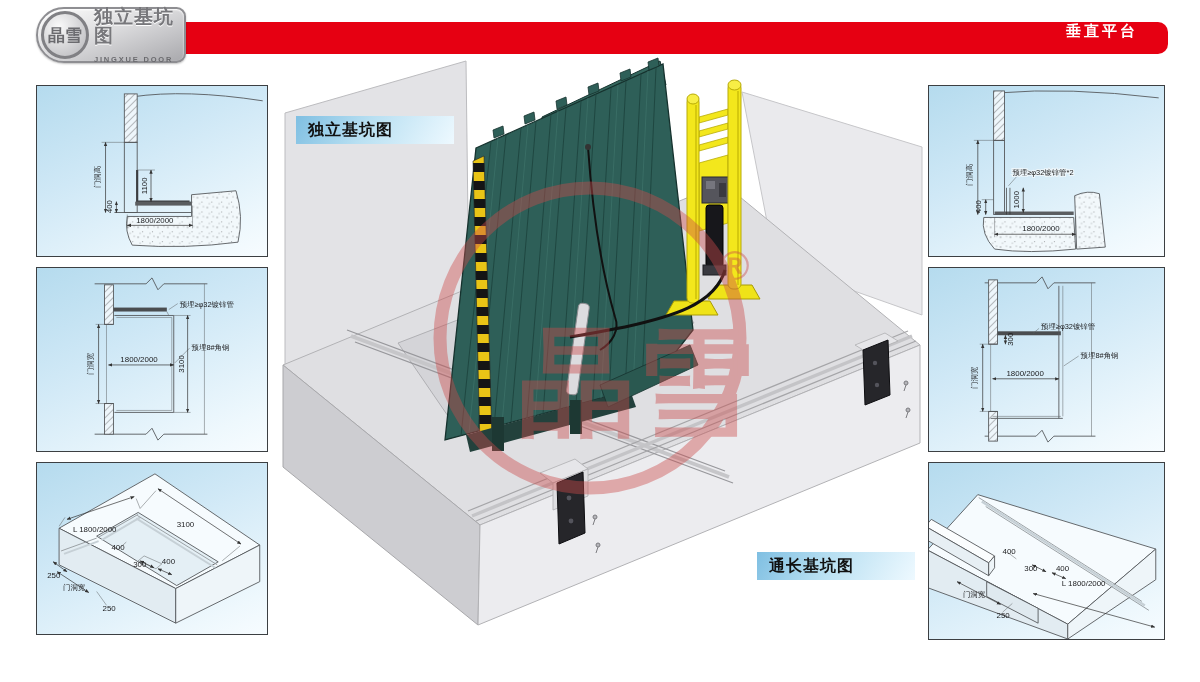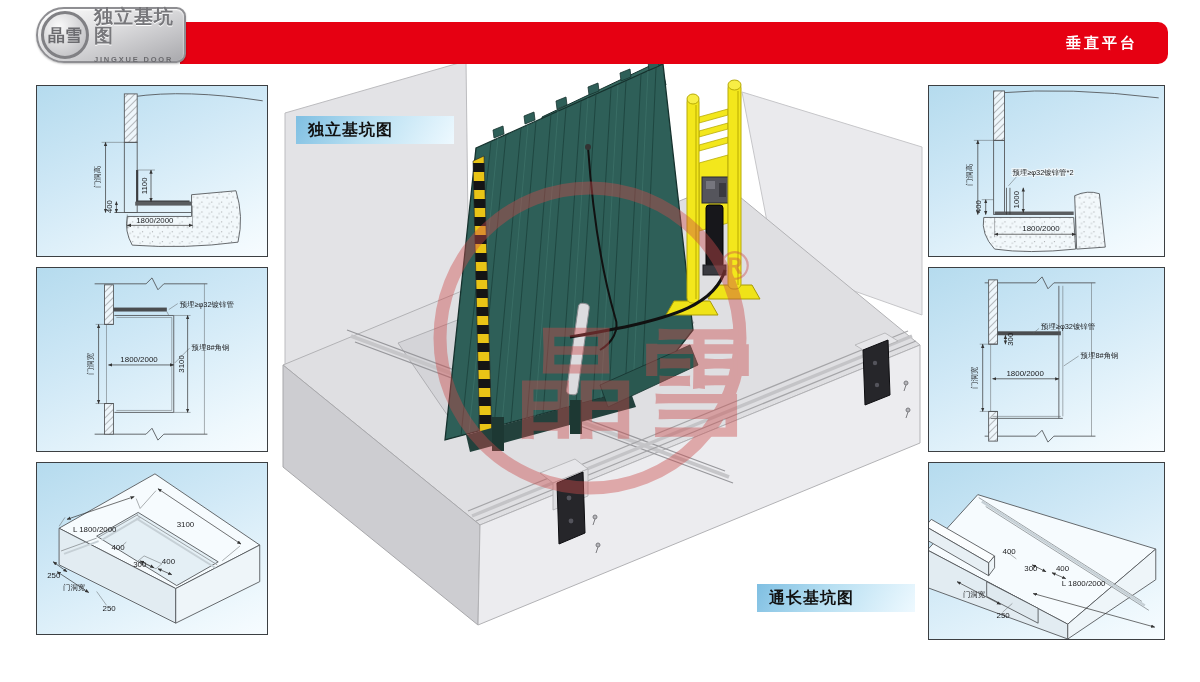--- a/index.html
+++ b/index.html
@@ -1,41 +1,41 @@
 <!DOCTYPE html>
 <html><head>
 <meta charset="utf-8">
 <style>
   html,body{margin:0;padding:0;background:#fff;}
   body{width:1200px;height:682px;position:relative;overflow:hidden;
        font-family:"Liberation Sans","DejaVu Sans",sans-serif;}
 
   
-  .redbar{position:absolute;left:180px;top:22px;width:988px;height:42px;
-    background:#e60012;border-radius:0 10px 10px 0;display:flex;align-items:center;
+  .redbar{position:absolute;left:180px;top:22px;width:988px;height:32px;
+    background:#e60012;border-radius:0 10px 10px 0;display:flex;
     justify-content:flex-end;padding-right:30px;box-sizing:border-box;z-index:5;}
   .redbar .title{color:#fff;font-size:15px;font-weight:bold;letter-spacing:3px;}
   .logo{position:absolute;left:36px;top:7px;width:150px;height:56px;z-index:6;
     background:linear-gradient(160deg,#fdfdfd 0%,#dcdcde 45%,#a9a9ad 100%);
     border:2px solid #8e8e92;border-radius:30px 10px 10px 30px;box-sizing:border-box;
     box-shadow:inset 0 1px 2px #fff,0 1px 2px rgba(0,0,0,.25);display:flex;align-items:center;}
   .logo .emblem{width:42px;height:42px;margin-left:3px;border-radius:50%;flex:0 0 auto;
     border:3px solid #808084;background:radial-gradient(circle at 35% 30%,#fafafa,#b5b5b9);
     display:flex;align-items:center;justify-content:center;font-size:17px;font-weight:bold;color:#6b6b6f;}
   .logo .ltxt{margin-left:5px;line-height:1;}
   .logo .cn{font-size:19px;font-weight:900;color:#77777b;text-shadow:0 1px 0 #fff;letter-spacing:1px;}
   .logo .en{font-size:7.5px;font-weight:bold;letter-spacing:1.8px;color:#6a6a6e;margin-top:11px;}
 
   
   .ribbon{position:absolute;width:158px;height:28px;z-index:4;
     background:linear-gradient(120deg,#7fbfe2 0%,#b9e0f2 45%,#eef9ff 100%);
     display:flex;align-items:center;padding-left:12px;box-sizing:border-box;
     font-size:16px;font-weight:bold;color:#111;letter-spacing:1px;}
   #ribbon-independent{left:296px;top:116px;}
-  #ribbon-through{left:757px;top:584px;}
+  #ribbon-through{left:757px;top:552px;}
 
   
   .panel{position:absolute;z-index:3;border:1px solid #3c3f42;box-sizing:border-box;
     background:linear-gradient(155deg,#b5dbee 0%,#cfe8f6 40%,#eef8fd 85%,#f7fcff 100%);}
   #p1{left:36px;top:85px;width:232px;height:172px;}
   #p2{left:36px;top:267px;width:232px;height:185px;}
   #p3{left:36px;top:462px;width:232px;height:173px;}
   #p4{left:928px;top:85px;width:237px;height:172px;}
   #p5{left:928px;top:267px;width:237px;height:185px;}
   #p6{left:928px;top:462px;width:237px;height:178px;}

